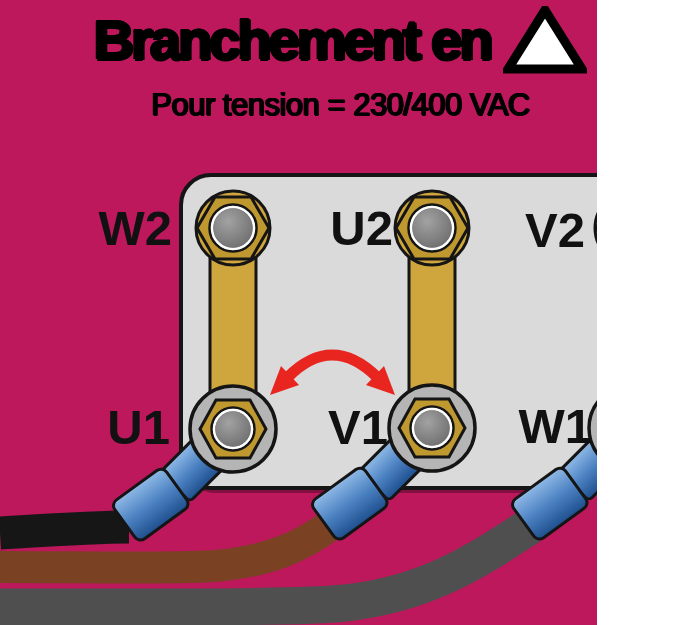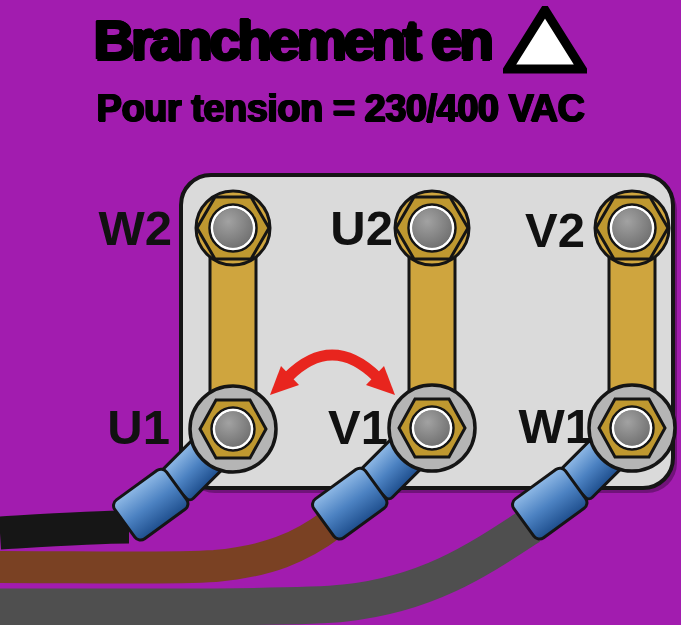--- a/index.html
+++ b/index.html
@@ -1,31 +1,31 @@
 <!DOCTYPE html>
 <html style="--outline: #151515; --block: #dadada; --brass: #bf9830; --brass_light: #cfa53e; --ring_silver: #b5b5b5; --nut_gray: #6e6e6e; --arrow_red: #e8251e; --wire_black: #161616; --wire_brown: #7a4123; --wire_gray: #4f4f4f; --lug_blue_light: #8fb9e6; --lug_blue_mid: #4c82c2; --lug_blue_dark: #1e4e8d; --text: #000000;"><head>
 <meta charset="utf-8">
 <style>
   html,body{margin:0;padding:0;background:#fff;}
   .stage{
-    position:relative;width:681px;height:625px;background:#a21caf;overflow:hidden;
+    position:relative;width:597px;height:625px;background:#be185d;overflow:hidden;
     font-family:"Liberation Sans",sans-serif;
   }
   .title-row{
     position:absolute;top:0;left:0;width:681px;height:80px;
     display:flex;align-items:center;justify-content:center;gap:13px;
     color:#000;
   }
   .title-text{
     font-size:56px;font-weight:900;letter-spacing:-3px;line-height:1;
     text-shadow:1.5px 0 #000,-1.5px 0 #000,0 1.5px #000,0 -1.5px #000,1px 1px #000,-1px -1px #000,2px 1px #000;
   }
   .subtitle{
     position:absolute;top:86px;left:0;width:681px;text-align:center;color:#000;
-    font-size:38px;font-weight:700;letter-spacing:-0.5px;line-height:1.2;
+    font-size:31px;font-weight:400;letter-spacing:-0.5px;line-height:1.2;
     text-shadow:1px 0 #000,-1px 0 #000,0 1px #000,0.8px 0.8px #000;
   }
   .diagram{position:absolute;left:0;top:0;}
   .s-out{stroke:var(--outline);}
   .f-block{fill:var(--block);}
   .f-brass{fill:var(--brass);}
   .f-brassL{fill:var(--brass_light);}
   .f-ring{fill:var(--ring_silver);}
   .f-red{fill:var(--arrow_red);}
   .st-red{stroke:var(--arrow_red);}

